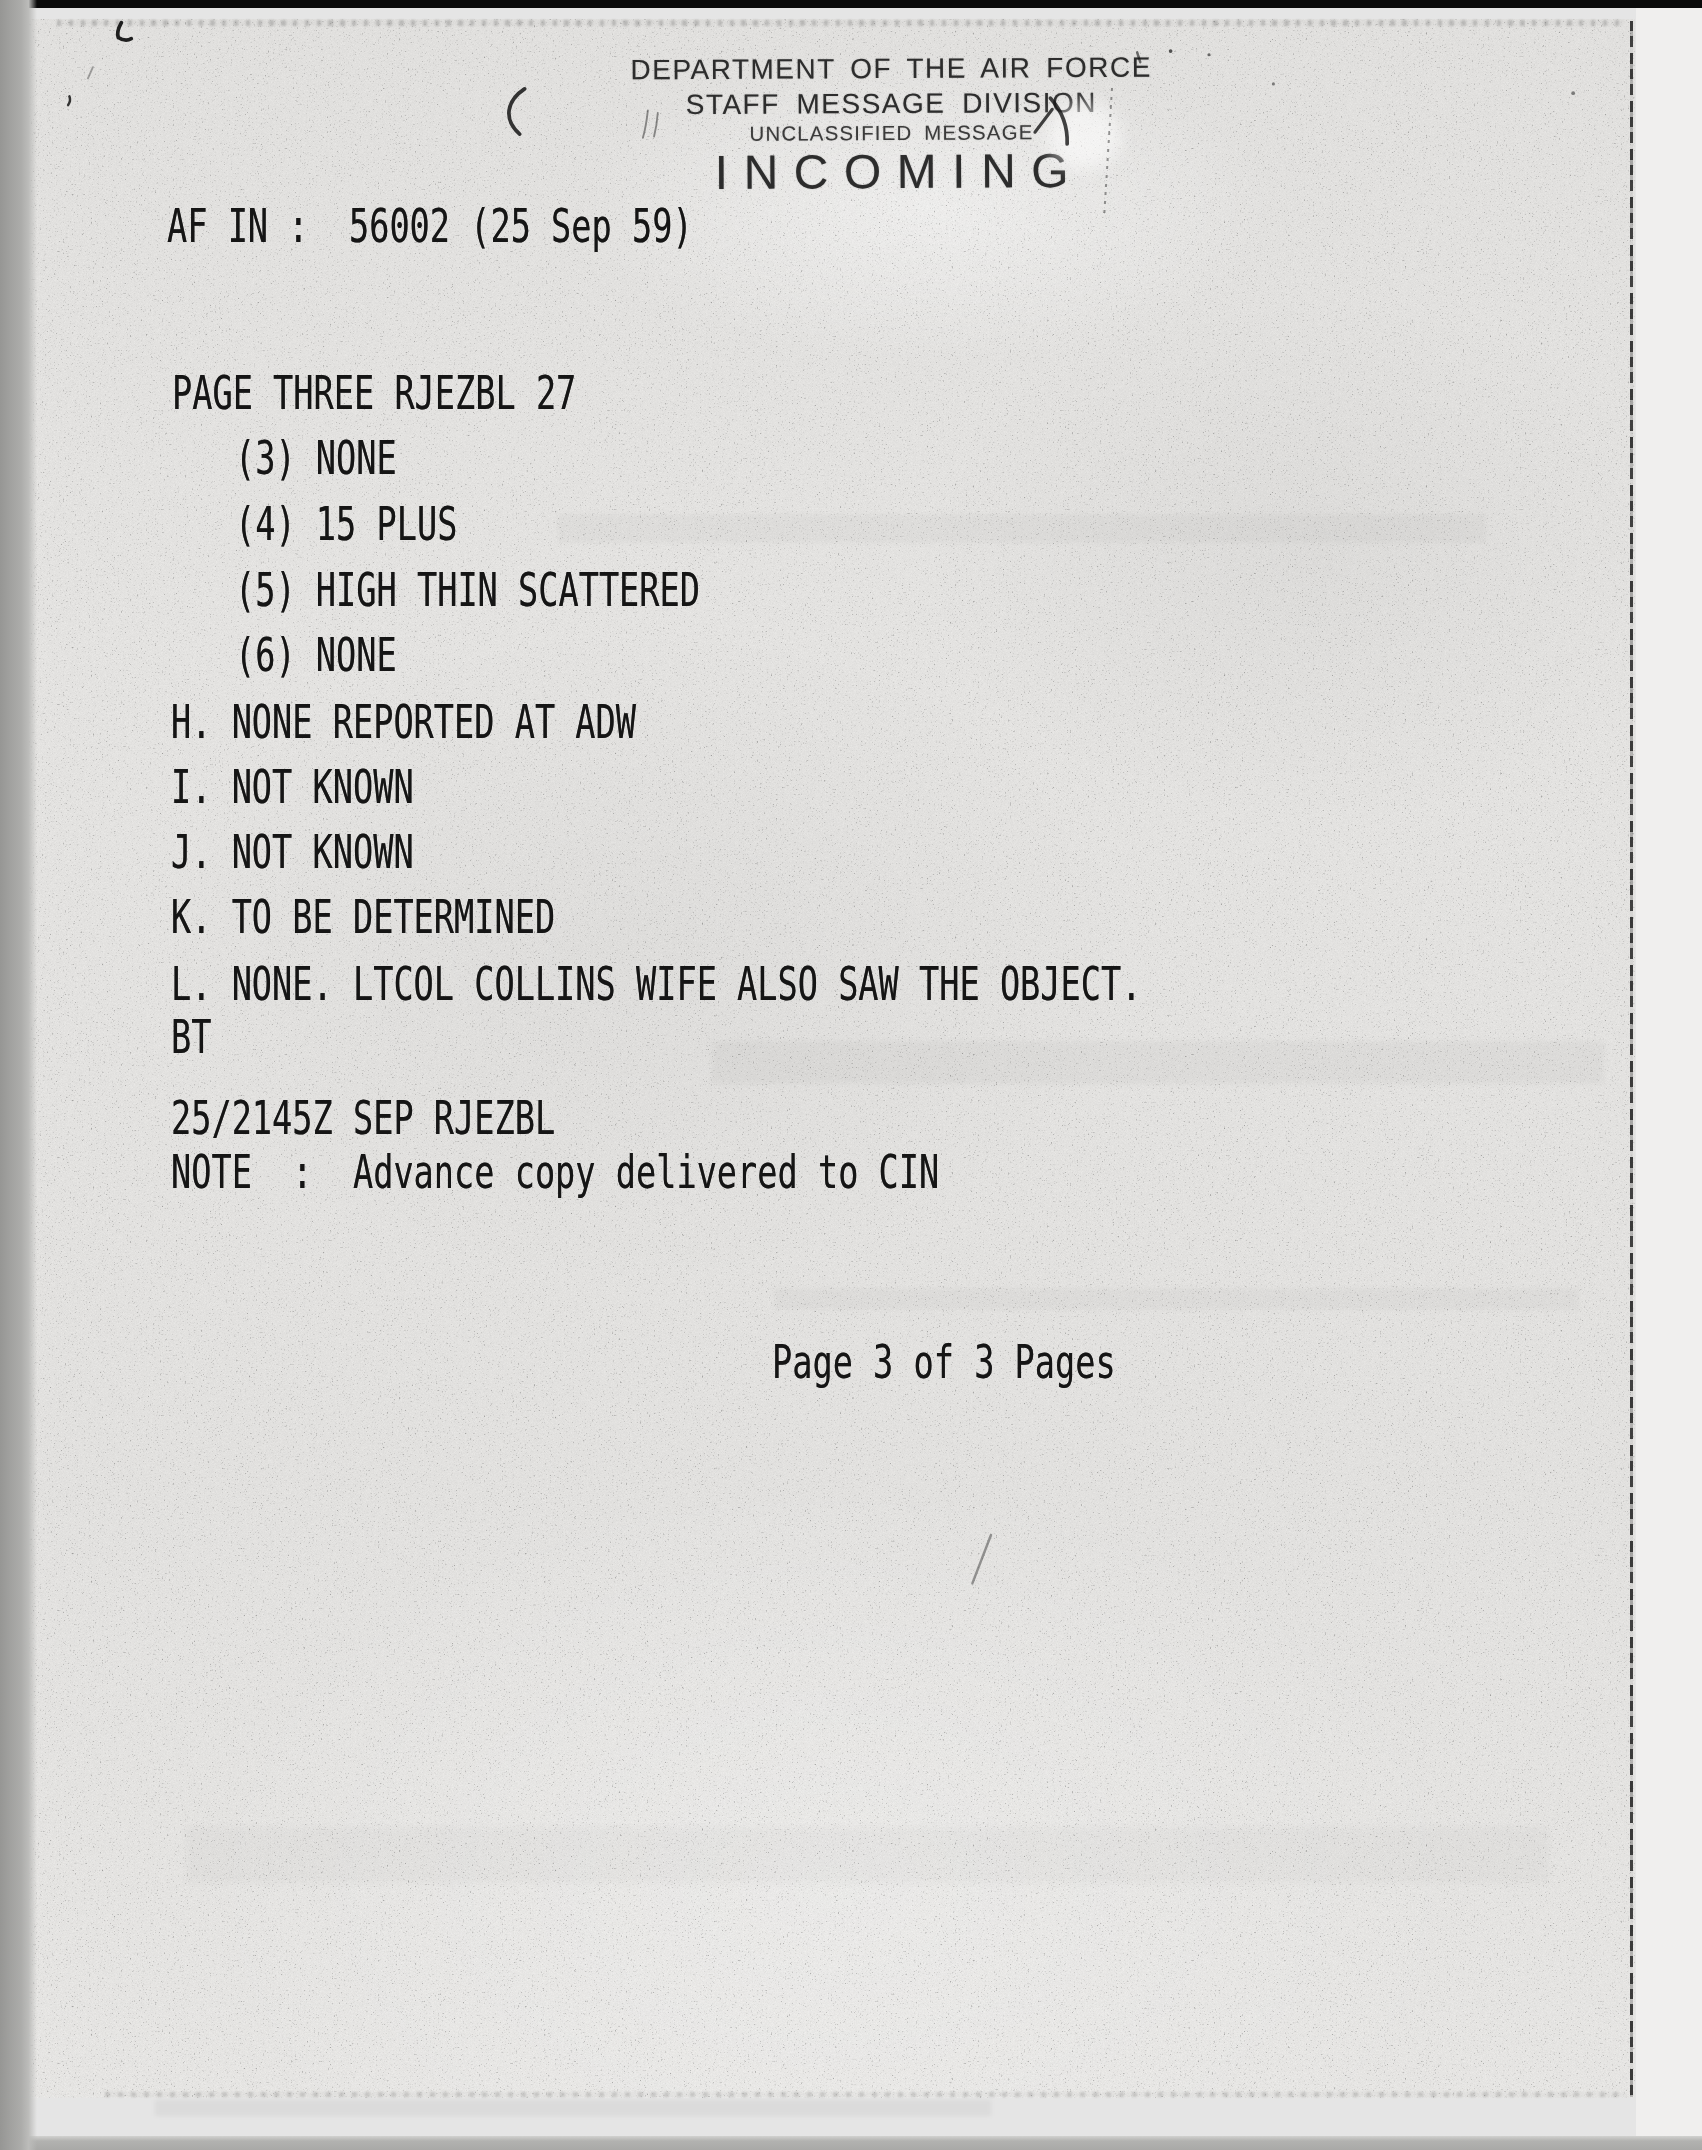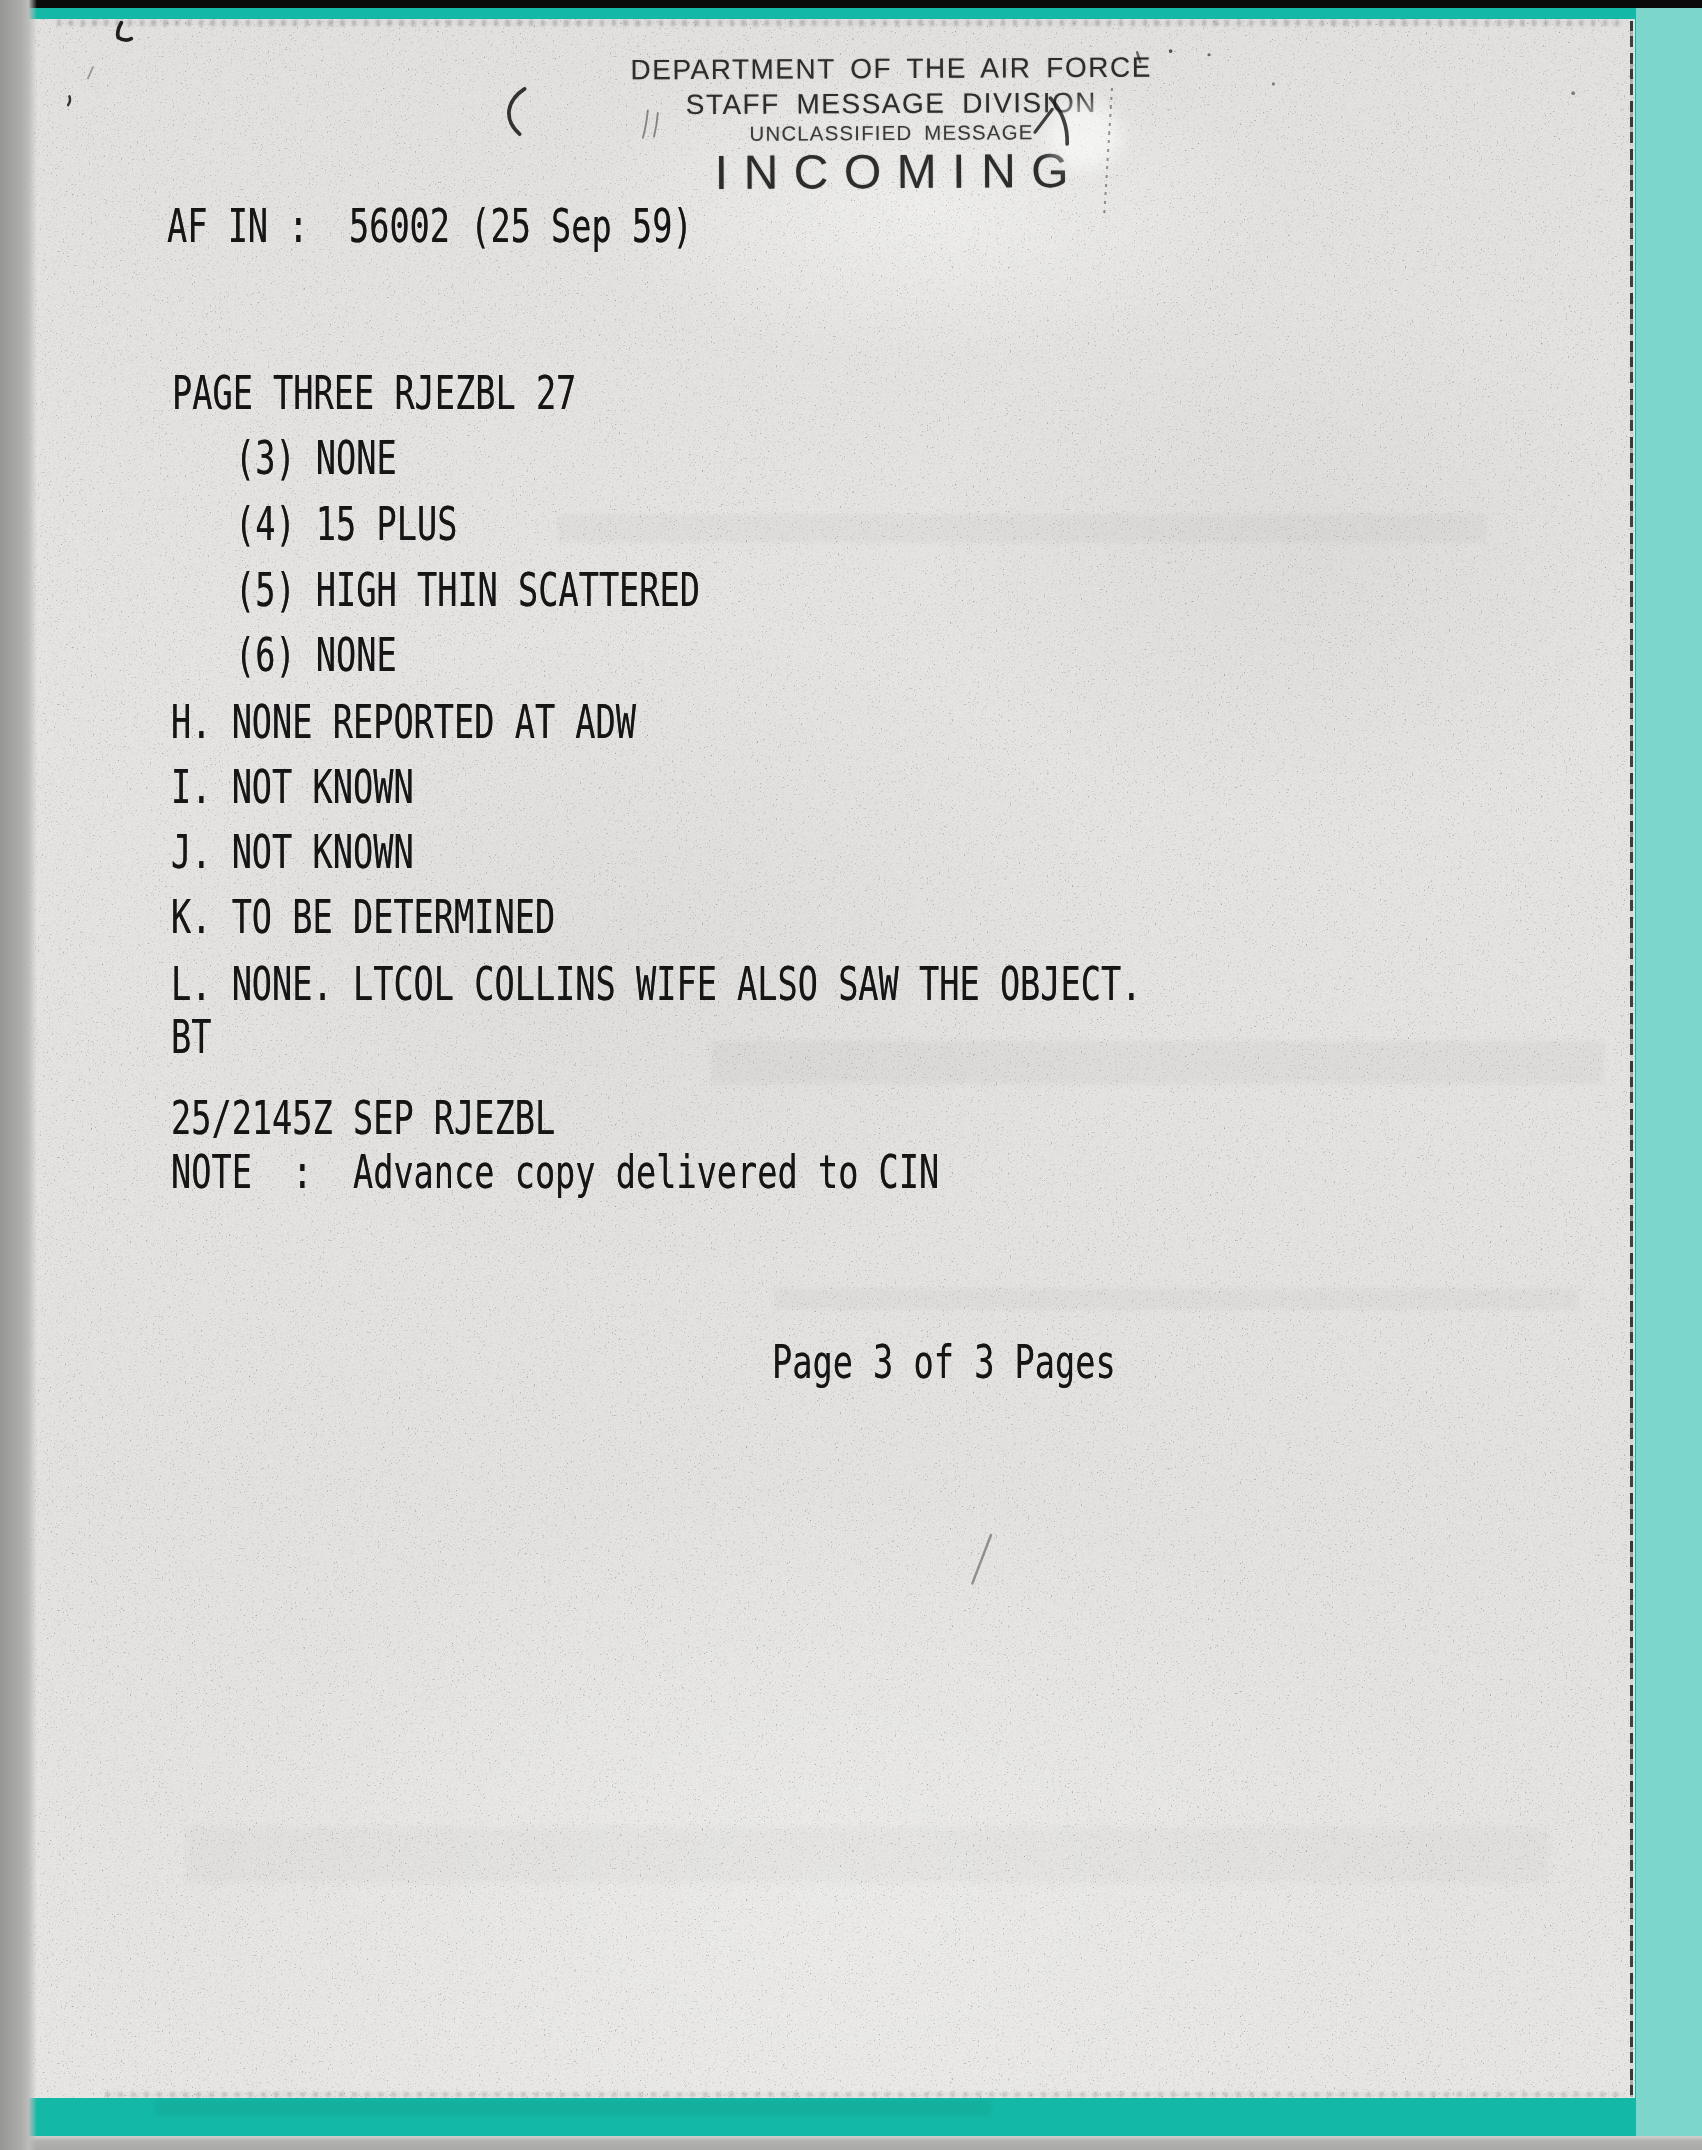--- a/index.html
+++ b/index.html
@@ -1,18 +1,18 @@
 <!DOCTYPE html>
 <html style="font-size:10px"><head>
 <meta charset="utf-8">
 <style>
   html,body{margin:0;padding:0;background:#6f6f6d;}
   .canvas{
     position:relative;width:1702px;height:2151px;overflow:hidden;
-    background:#14b8a6;font-family:"DejaVu Sans Mono",monospace;
+    background:#e5e5e5;font-family:"DejaVu Sans Mono",monospace;
   }
   
   .edge-top{position:absolute;left:0;top:0;width:1702px;height:8px;background:#0a0a0a;z-index:40;}
   .edge-left{position:absolute;left:0;top:0;width:37px;height:2151px;z-index:40;
     background:linear-gradient(to right,#969694 0px,#a2a2a0 11px,#acacaa 21px,#bcbcba 28.5px,rgba(236,235,233,0) 37px);}
   .edge-bottom{position:absolute;left:0;top:2136px;width:1702px;height:15px;z-index:39;
     background:linear-gradient(180deg,#d2d2d0 0px,#b2b2b0 5px,#a8a8a6 15px);}
   .right-lighter{position:absolute;left:1636px;top:8px;width:66px;height:2128px;
     background:rgba(252,251,248,.45);z-index:5;}
   

